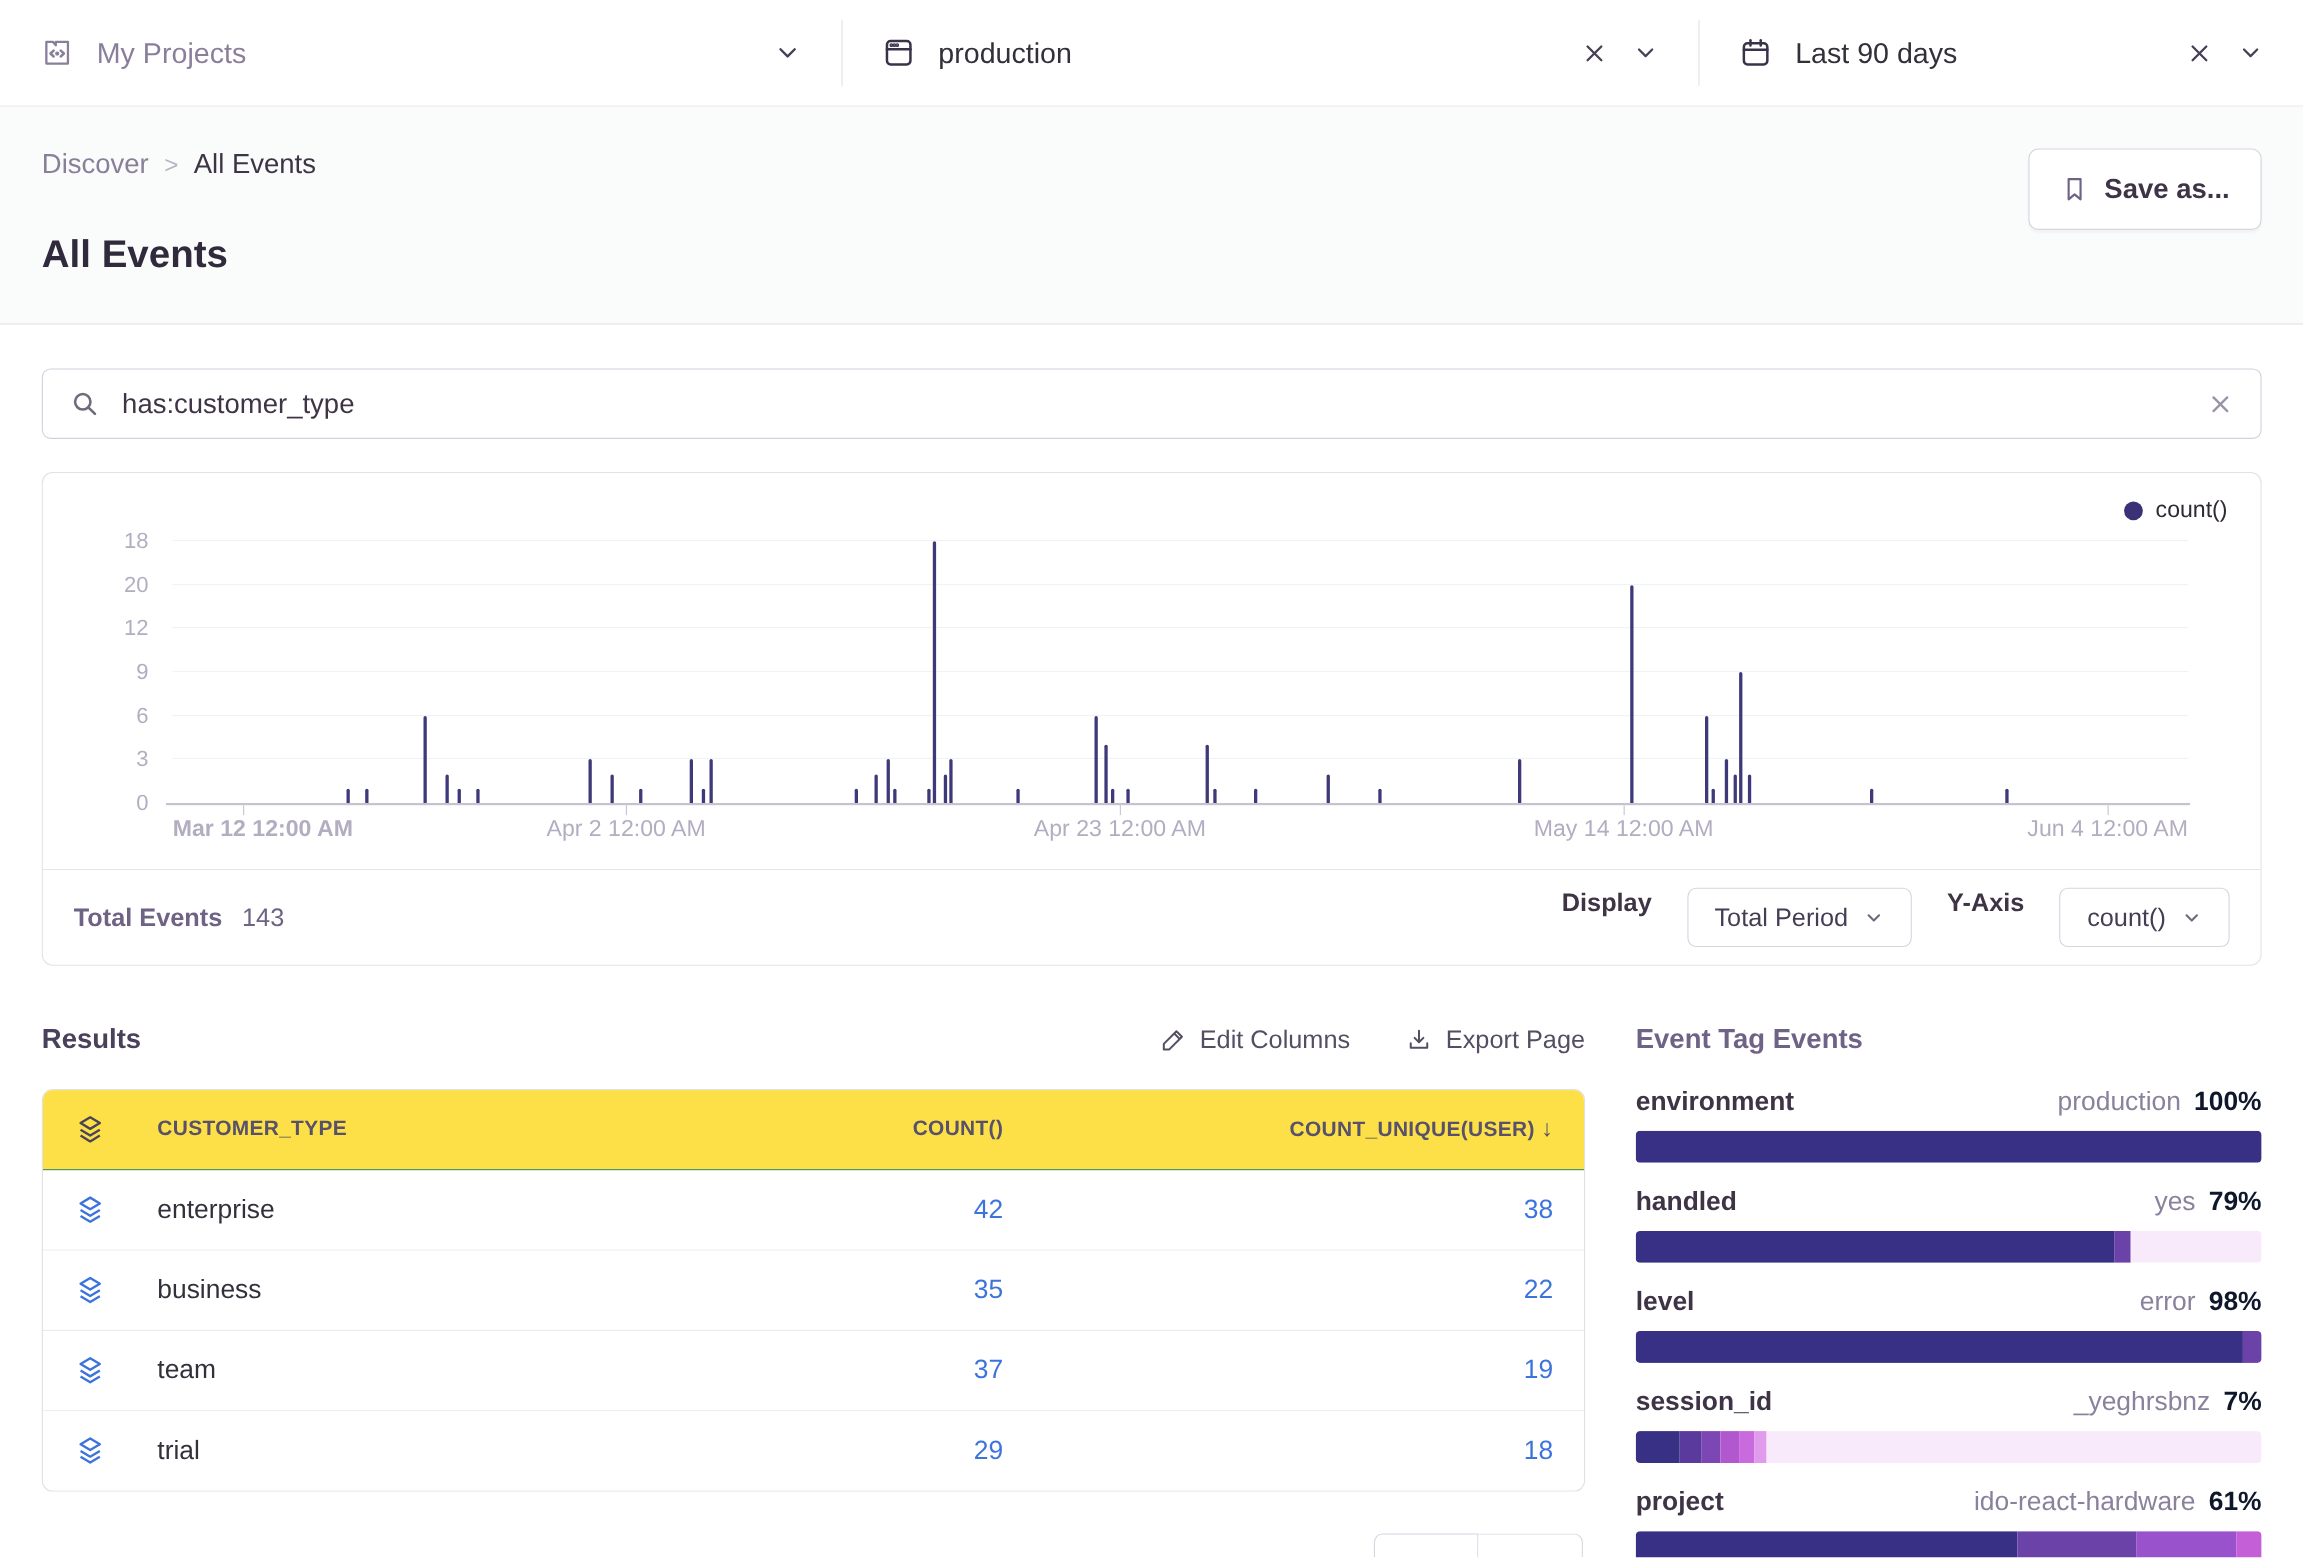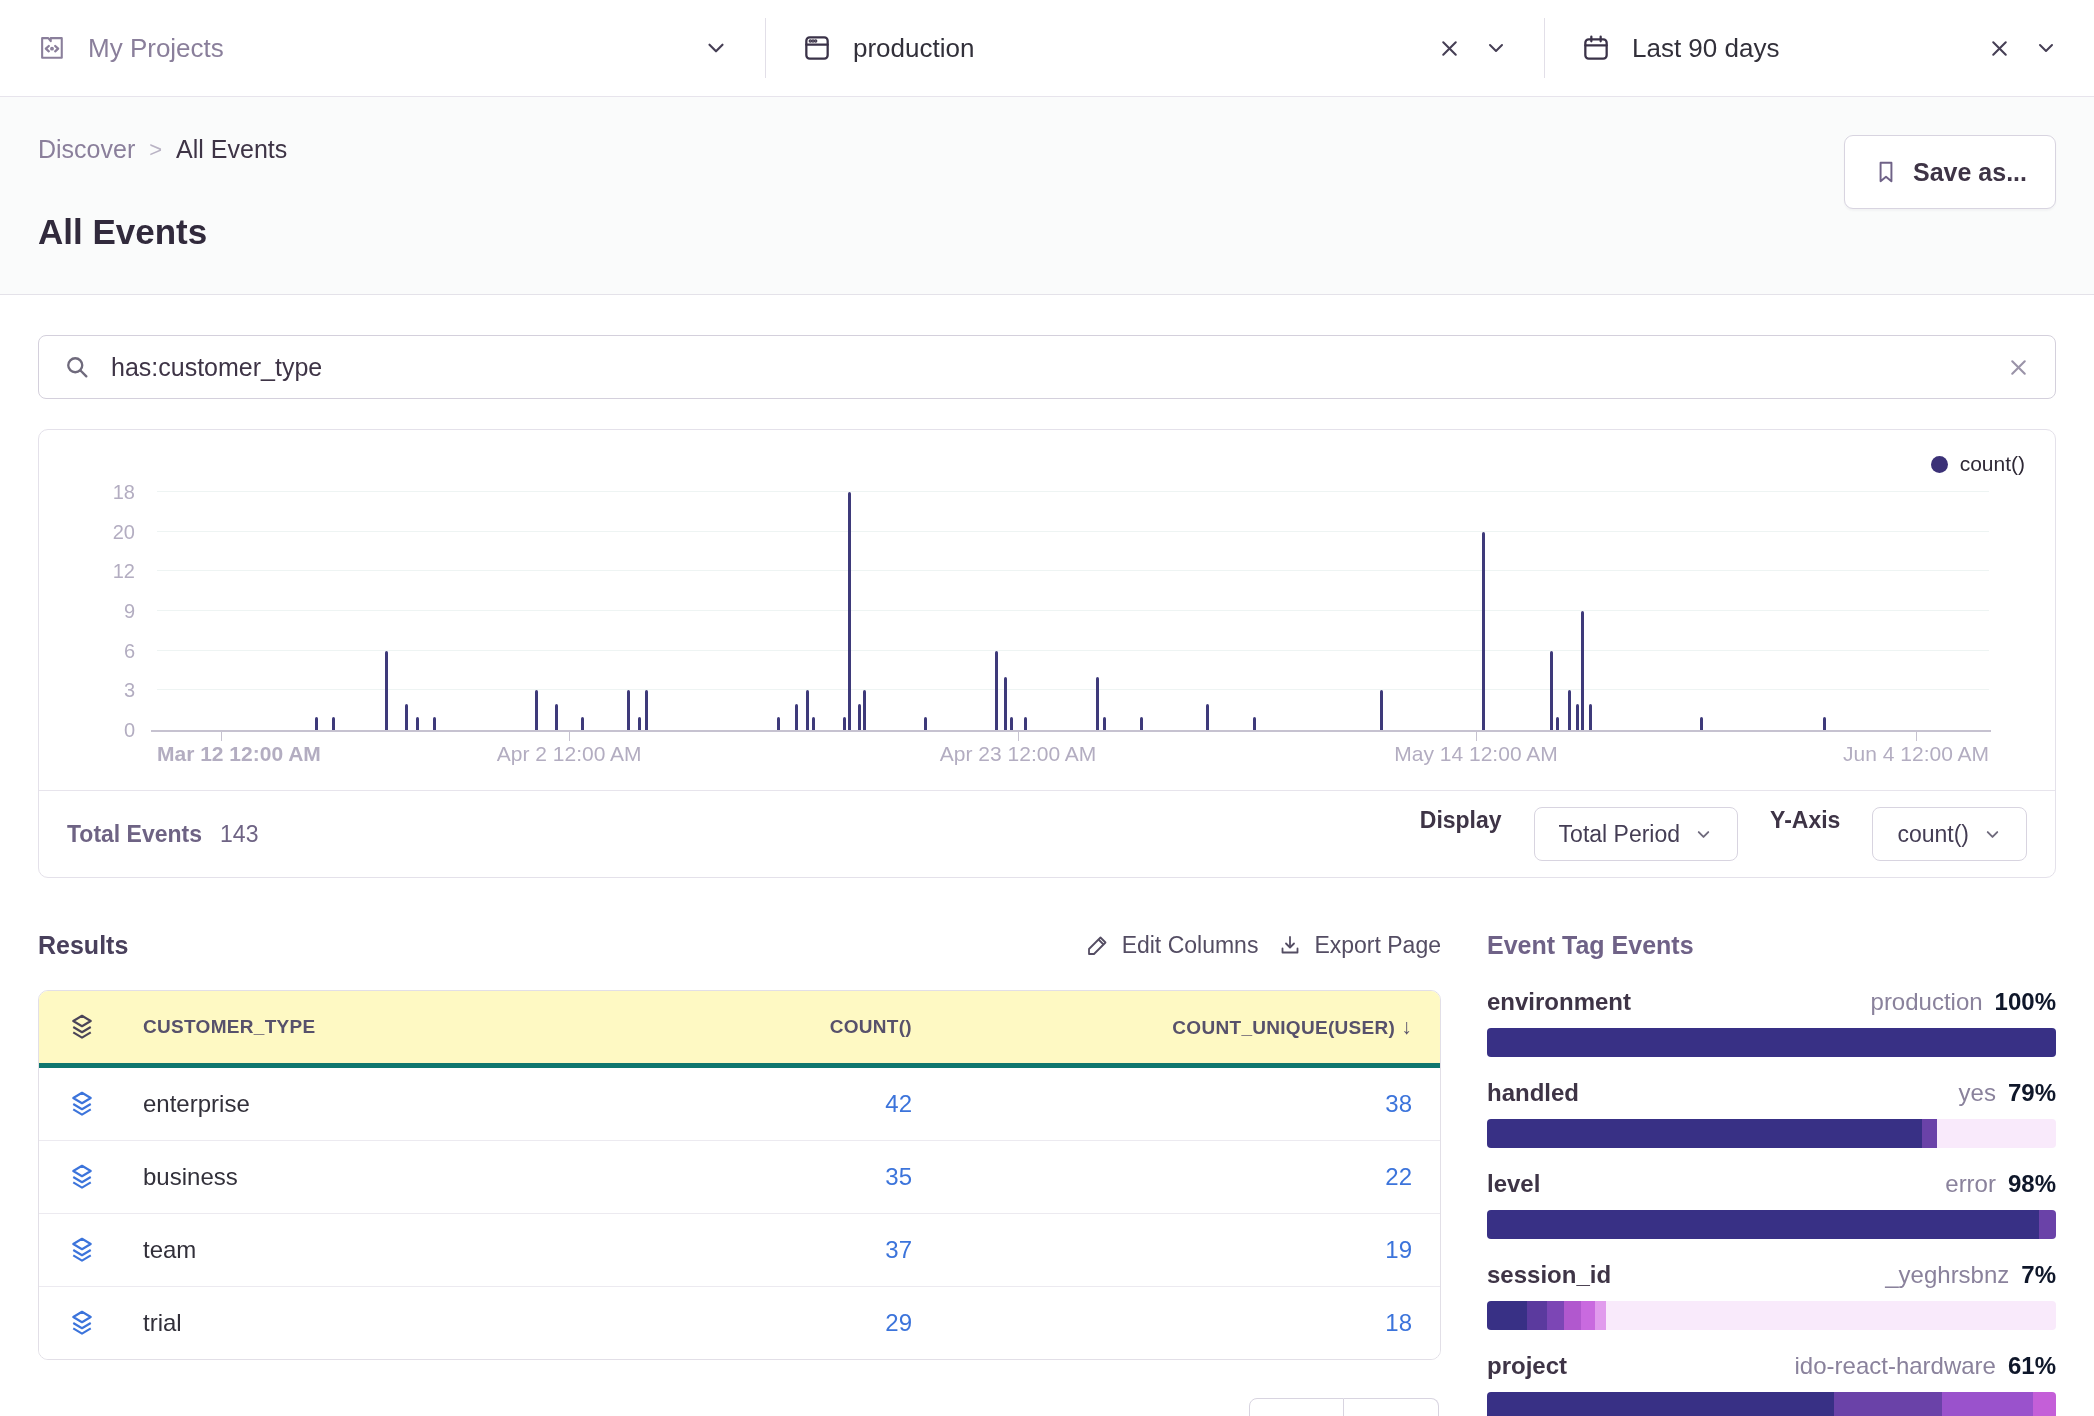--- a/index.html
+++ b/index.html
@@ -61,26 +61,26 @@
   .dd-btn{height:54px;display:flex;align-items:center;gap:14px;background:#fff;border:1px solid #d8d4e0;border-radius:8px;
       padding:0 24px;font-size:23px;color:#443d54;cursor:pointer;}
   .dd-btn .chev{color:#6f6a7c;}
 
   
   .lower{display:flex;margin-top:46px;gap:46px;}
   .left-col{width:1403px;flex:none;}
   .right-col{flex:1;min-width:0;}
   .results-head{display:flex;align-items:center;height:42px;}
   .results-title{font-size:25px;font-weight:700;color:#49405c;}
-  .res-actions{margin-left:auto;display:flex;align-items:flex-start;gap:20px;}
+  .res-actions{margin-left:auto;display:flex;align-items:flex-start;gap:51px;}
   .res-action{display:flex;align-items:center;gap:12px;font-size:23px;color:#544d63;cursor:pointer;}
 
   .table{margin-top:24px;border:1px solid #e2dfe7;border-radius:10px;overflow:hidden;background:#fff;}
-  .t-head{display:grid;grid-template-columns:76px 1fr 240px 500px;align-items:center;background:#fef9c3;
-      height:72px;padding:0 28px 0 28px;border-bottom:5px solid #0f766e;}
+  .t-head{display:grid;grid-template-columns:76px 1fr 240px 500px;align-items:center;background:#fde047;
+      height:72px;padding:0 28px 0 28px;border-bottom:1px solid #0f766e;}
   .t-head .hcell{font-size:19px;font-weight:700;letter-spacing:.3px;color:#57516b;}
   .t-head .num{text-align:right;}
   .t-row{display:grid;grid-template-columns:76px 1fr 240px 500px;align-items:center;height:72px;padding:0 28px;
       border-bottom:1px solid #eceaf0;background:#fff;}
   .t-row:last-child{border-bottom:0;}
   .t-row .name{font-size:24px;color:#32303a;}
   .t-row .num{font-size:24px;color:#3c74db;text-align:right;cursor:pointer;}
   .stack{color:#3c74db;}
   .t-head .stack{color:#4a4458;}
   .sort-arrow{font-size:21px;color:#57516b;margin-left:6px;}

